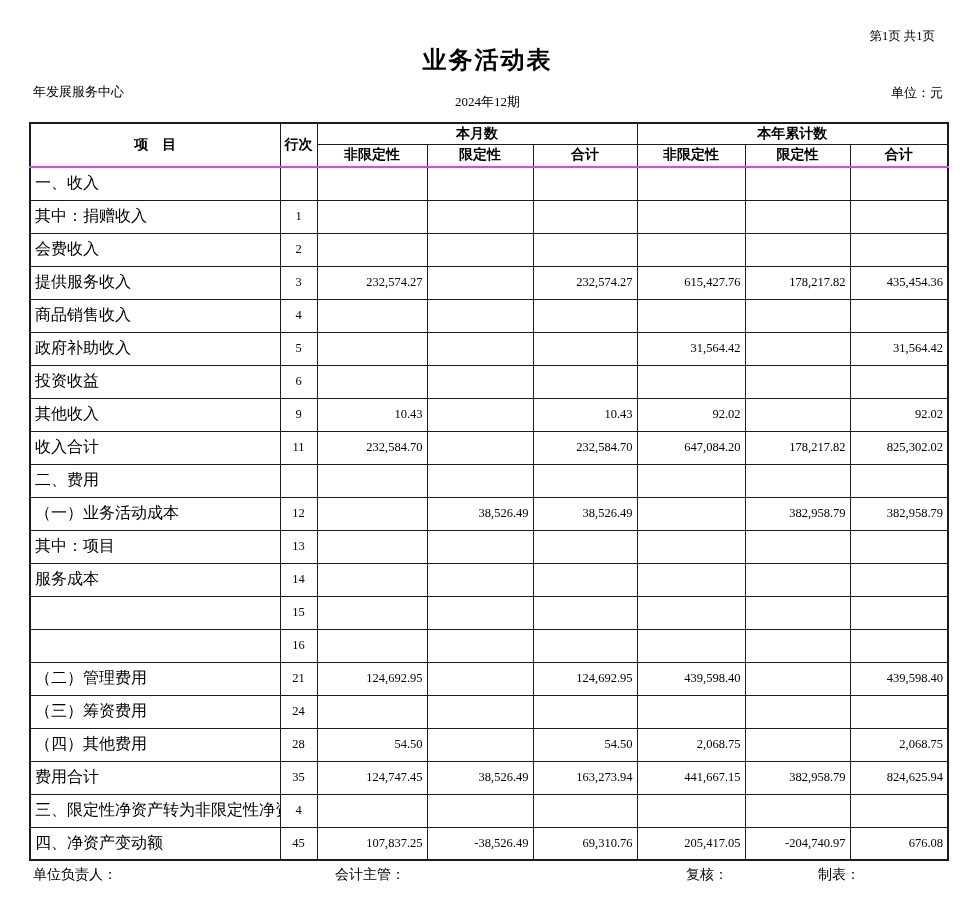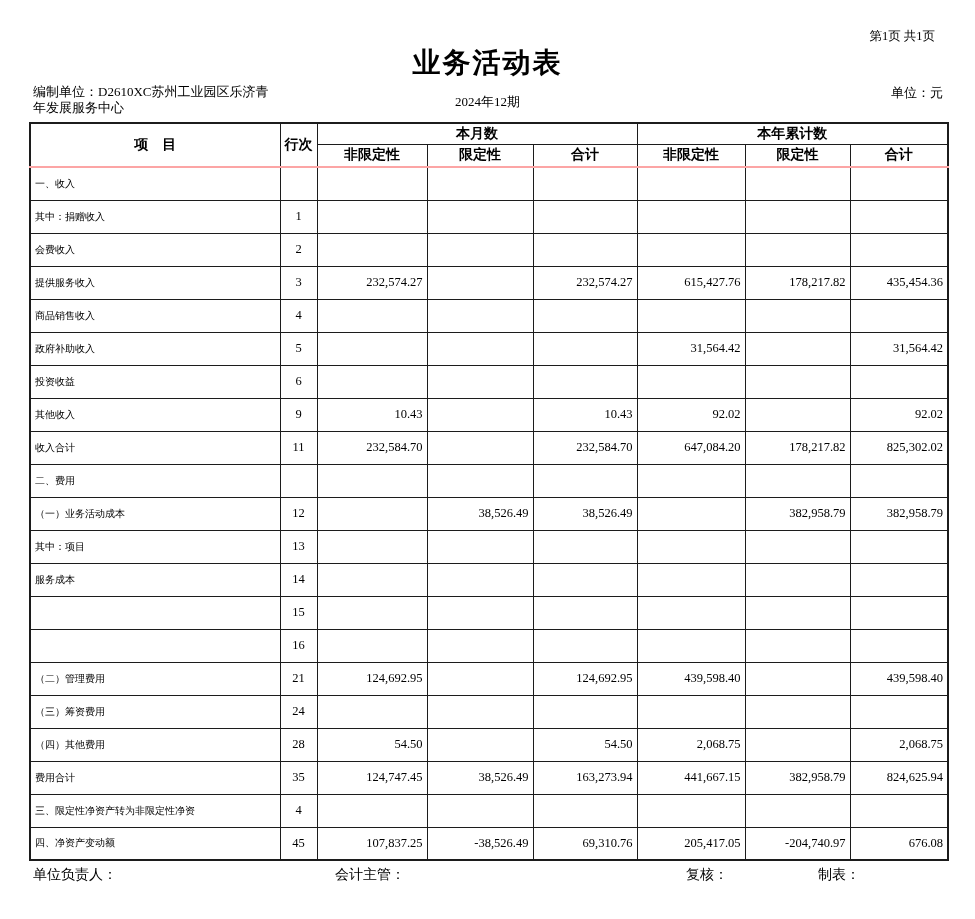--- a/index.html
+++ b/index.html
@@ -20,21 +20,21 @@
     white-space: nowrap;
   }
   .doc-title {
     position: absolute;
     top: 44px;
     left: 0;
     width: 100%;
     text-align: center;
     font-family: "Liberation Sans", "DejaVu Sans", sans-serif;
     font-weight: bold;
-    font-size: 28px;
+    font-size: 24px;
     letter-spacing: 2px;
   }
   .info-band { position: absolute; top: 83px; left: 30px; right: 30px; height: 38px; }
   .prepared-by {
     position: absolute; left: 3px; top: 1px;
     font-size: 13px; line-height: 16px; white-space: nowrap;
   }
   .period {
     position: absolute; left: 0; right: 0; top: 10px;
     text-align: center; font-size: 13px;
@@ -59,42 +59,41 @@
   }
   .report thead th {
     font-family: "Liberation Sans", "DejaVu Sans", sans-serif;
     font-size: 14px;
     font-weight: bold;
     text-align: center;
     background: #ffffff;
   }
   .report thead tr.group-row th { height: 21px; }
   .report thead tr.sub-row th { height: 23px; }
-  .report thead { border-bottom: 2px solid #fca5a5; }
+  .report thead { border-bottom: 2px solid #d946ef; }
   .report tbody td { height: 33px; font-size: 12.5px; }
-  .report td.cell-item  { text-align: left;  padding-left: 4px; font-size: 10px; }
+  .report td.cell-item  { text-align: left;  padding-left: 4px; font-size: 16px; }
   .report td.cell-line  { text-align: center; font-size: 12.5px; }
   .report td.cell-num   { text-align: right; padding-right: 4px; }
   .signature-band { position: absolute; top: 866px; left: 0; width: 884px; height: 22px; font-size: 14px; text-align: center; }
   .signature-band span { position: absolute; top: 0; white-space: nowrap; }
   .sig-unit-head  { left: 33px; }
   .sig-accounting { left: 335px; }
   .sig-reviewer   { left: 686px; }
   .sig-preparer   { left: 818px; }
 </style>
 </head>
 <body>
 
 <div class="page-indicator">第1页 共1页</div>
 
 <div class="doc-title">业务活动表</div>
 
 <div class="info-band">
   <div class="prepared-by">
-    <div>编制单位：D2610XC苏州工业园区乐济青</div>
     <div>年发展服务中心</div>
   </div>
   <div class="period">2024年12期</div>
   <div class="unit-label">单位：元</div>
 </div>
 
 <table class="report">
   <colgroup>
     <col style="width:250px">
       <col style="width:37px">

